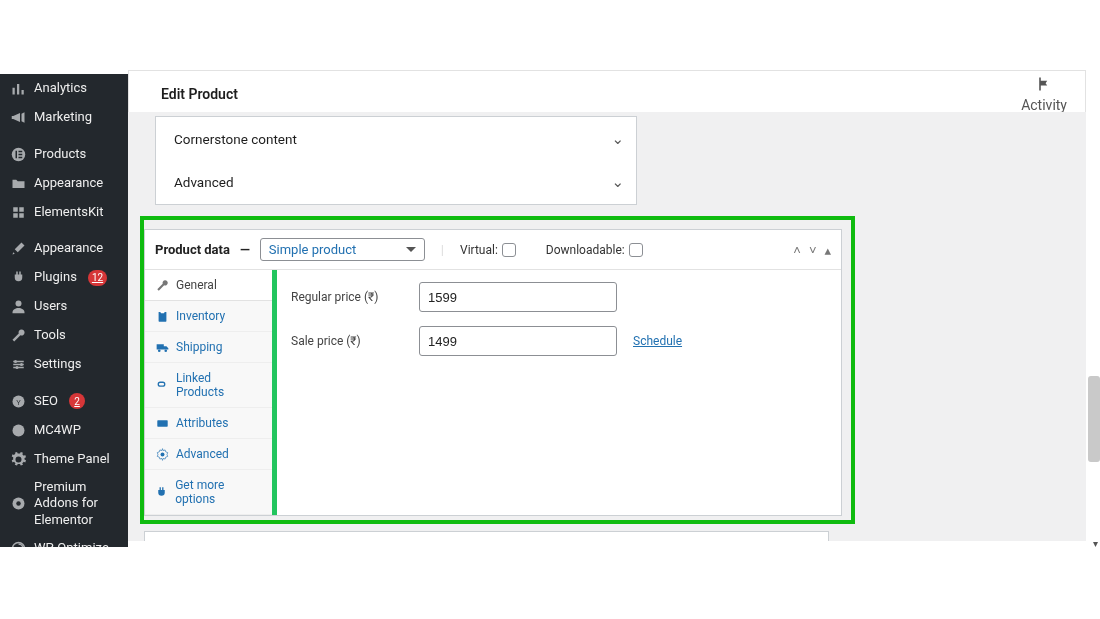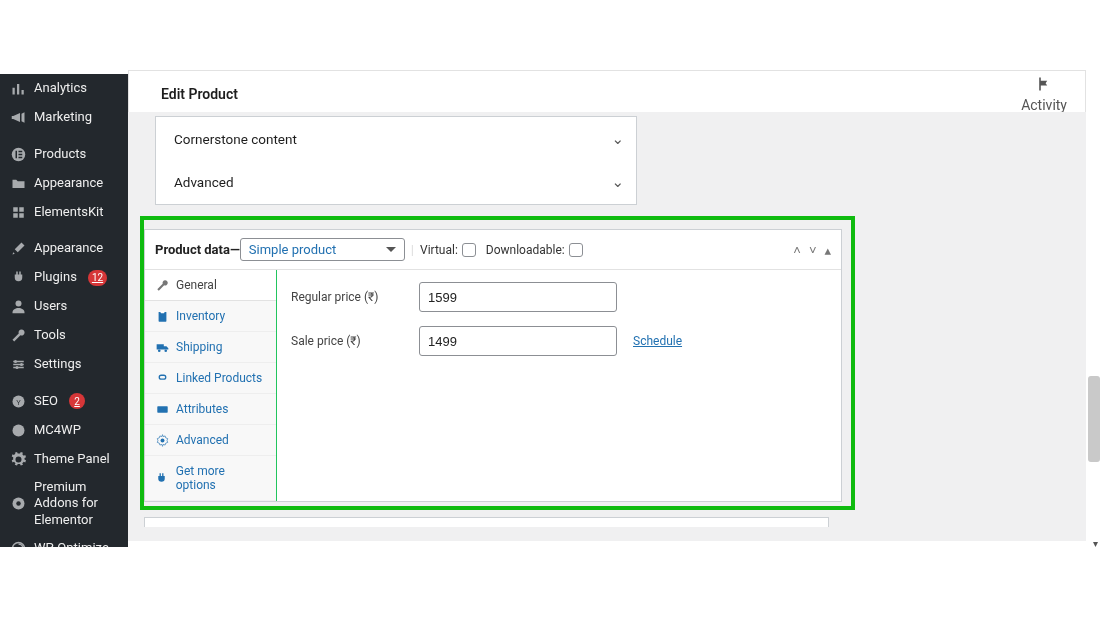--- a/index.html
+++ b/index.html
@@ -97,21 +97,21 @@
     width: 715px;
     border: 4px solid #0fbb0f;
     padding: 9px 9px 4px 0;
     background: #f0f0f1;
   }
   .pd-panel {
     background:#fff; border:1px solid #ccd0d4;
     margin-left:0;
   }
   .pd-header {
-    display:flex; align-items:center; 
+    display:flex; align-items:center; gap:10px;
     padding: 8px 10px; border-bottom:1px solid #e2e2e2;
     position: relative;
   }
   .pd-header-label { font-weight:700; font-size:13px; }
   .pd-header-sep { font-weight:700; }
   .pd-select {
     border:1px solid #8c8f94; border-radius:3px;
     padding: 3px 24px 3px 8px; font-size:13px;
     color:#2271b1; background:#fff;
     position:relative; min-width:165px;
@@ -123,21 +123,21 @@
   }
   .vsep{ color:#ddd; margin: 0 6px; }
   .chk-label { font-size:12px; color:#333; display:inline-flex; align-items:center; gap:4px; }
   .chk {
     width:14px; height:14px; border:1px solid #8c8f94; border-radius:3px; display:inline-block; background:#fff;
   }
   .pd-handle { position:absolute; right:10px; top:50%; transform:translateY(-50%); display:flex; gap:8px;}
   .pd-handle span{ color:#777; font-size:13px;}
 
   .pd-body { display:flex; }
-  .pd-tabs { width:132px; border-right:1px solid #22c55e; background:#f8f8f8;}
+  .pd-tabs { width:132px; border-right:5px solid #22c55e; background:#f8f8f8;}
   .pd-tab {
     display:flex; align-items:center; gap:7px;
     padding: 8px 10px; font-size:12px; color:#2271b1;
     border-bottom:1px solid #eee; cursor:pointer;
   }
   .pd-tab.active { background:#fff; color:#444; border-left:0; border-bottom:1px solid #e2e2e2;}
   .pd-tab .ticn { width:14px; height:14px; display:inline-flex; align-items:center; justify-content:center;}
   .pd-tab .ticn svg{ width:13px; height:13px; fill:#2271b1;}
   .pd-tab.active .ticn svg{ fill:#777;}
 

